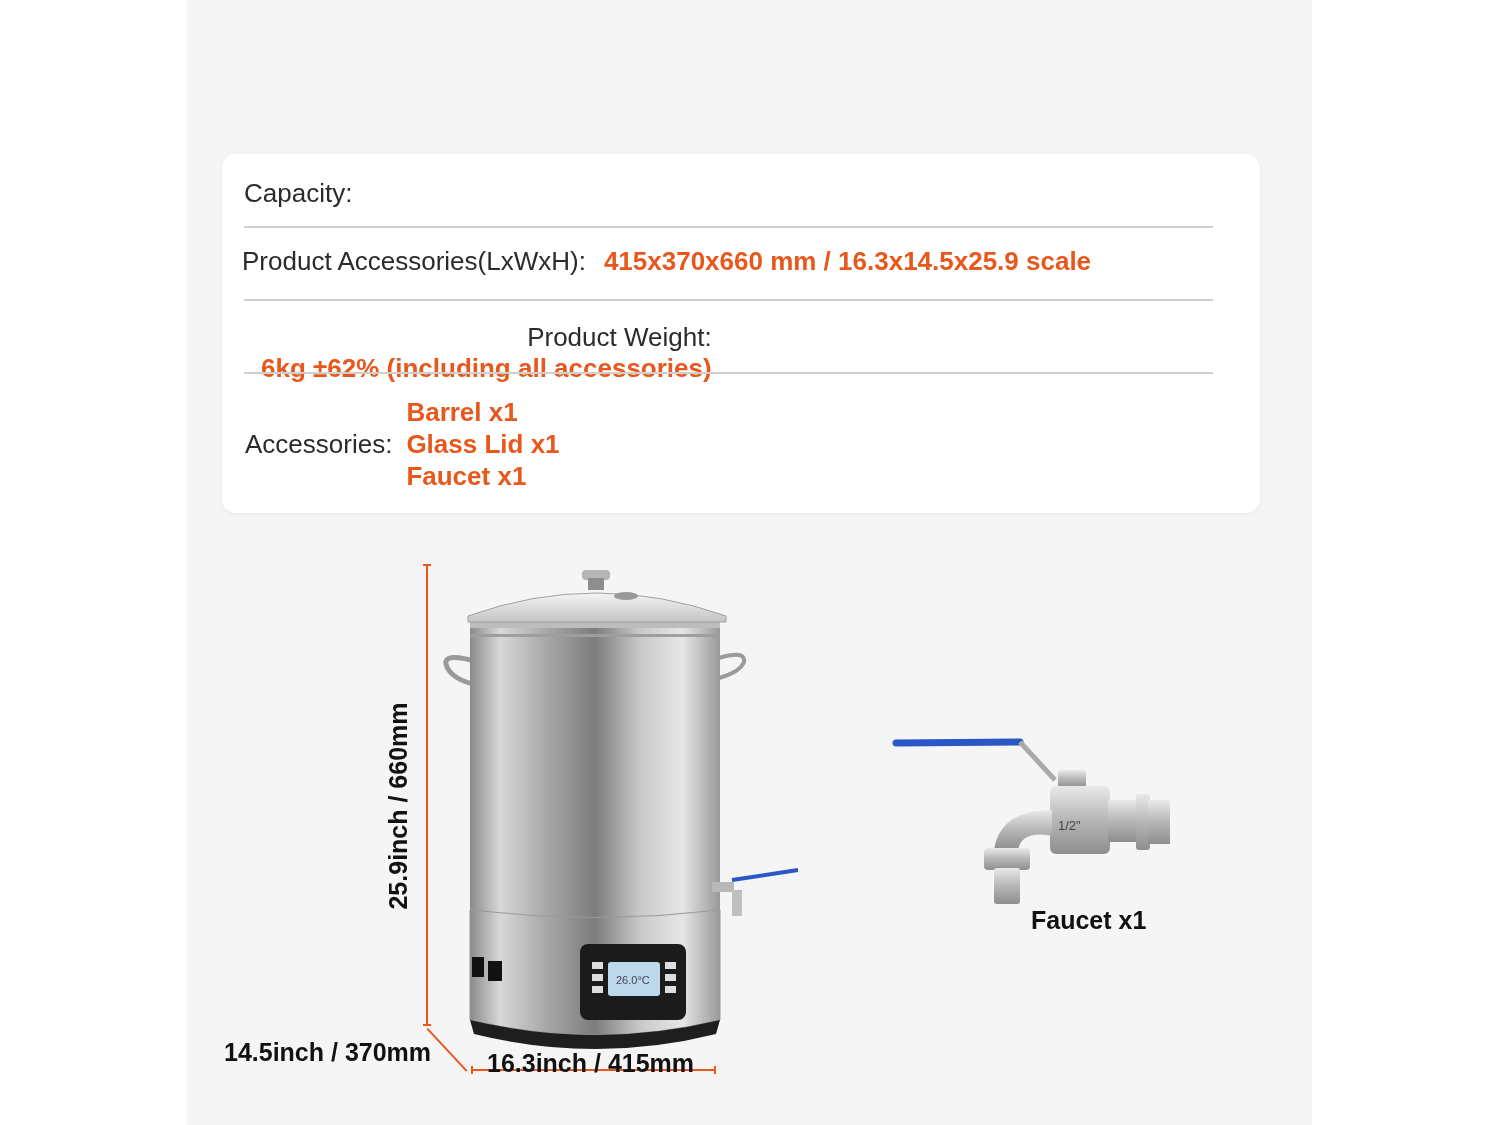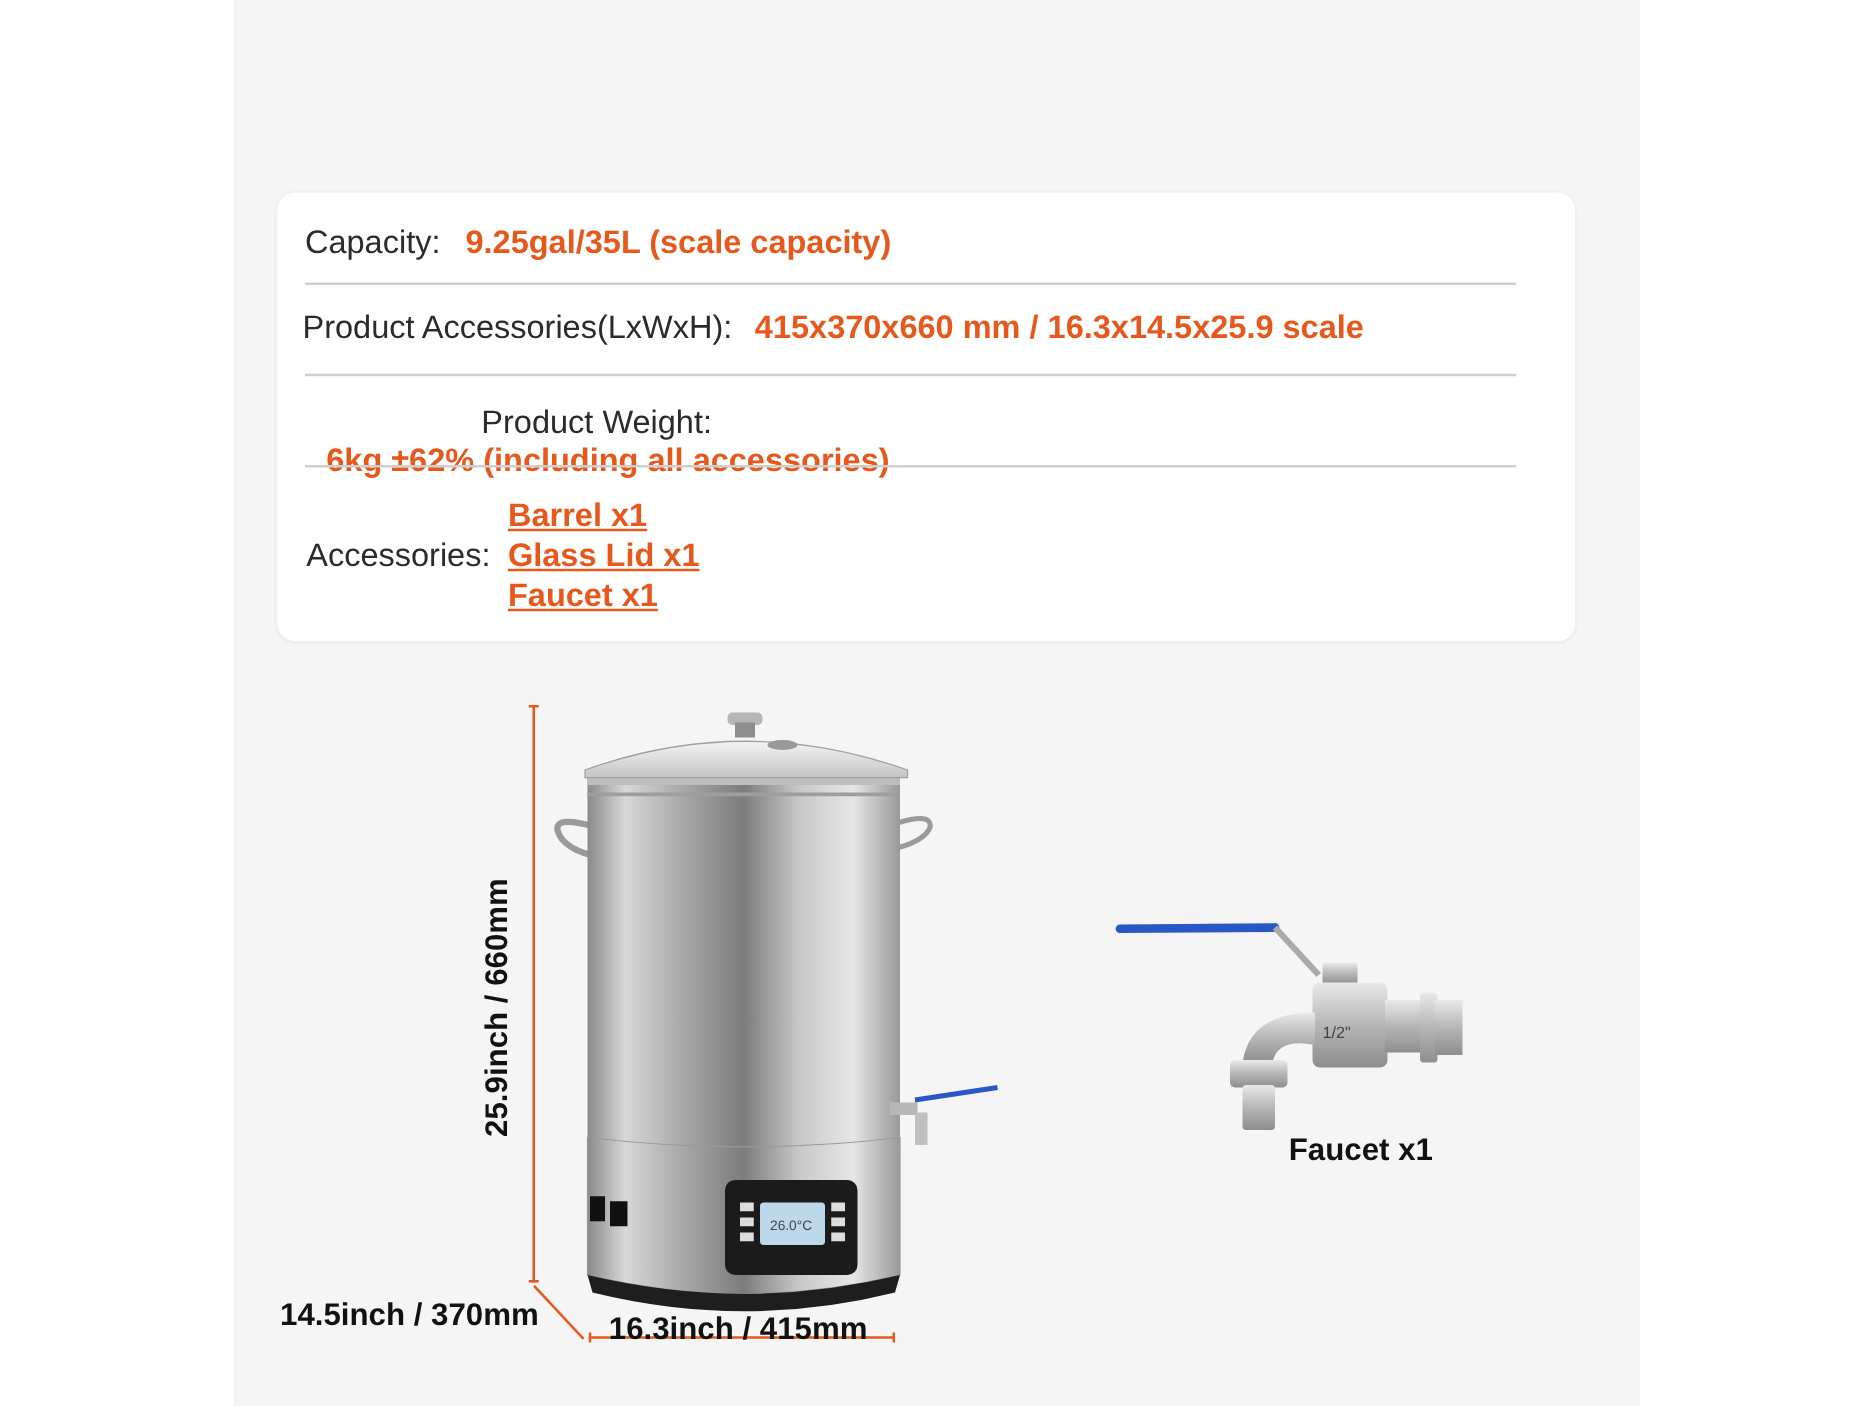--- a/index.html
+++ b/index.html
@@ -10,30 +10,30 @@
     position: absolute; left: 187px; top: 0; width: 1125px; height: 1125px;
     background: #f5f5f5;
   }
 
   .spec-card {
     position: absolute; left: 222px; top: 154px; width: 1038px; height: 359px;
     background: #ffffff; border-radius: 14px;
     box-shadow: 0 1px 4px rgba(0,0,0,0.06);
   }
   .spec-row {
-    position: absolute; left: 22px; display: flex; align-items: center;
+    position: absolute; left: 22px; display: flex; align-items: flex-end;
     font-size: 26px; white-space: nowrap;
   }
   .spec-label { color: #2b2b2b; font-weight: normal; }
   .spec-value { color: #e8581c; font-weight: bold; margin-left: 18px; }
   .divider {
     position: absolute; left: 22px; width: 969px; height: 2px; background: #cfcfcf;
   }
   .acc-list { display: flex; flex-direction: column; margin-left: 14px; }
-  .acc-list span { color: #e8581c; font-weight: bold; font-size: 26px; line-height: 32px; text-decoration: underline; }
+  .acc-list span { color: #e8581c; font-weight: bold; font-size: 26px; line-height: 32px; }
 
   
   .dim-v { position: absolute; left: 426px; top: 564px; width: 2px; height: 462px; background: #e8581c; }
   .dim-v::before, .dim-v::after { content: ""; position: absolute; left: -3px; width: 8px; height: 2px; background: #e8581c; }
   .dim-v::before { top: 0; } .dim-v::after { bottom: 0; }
   .dim-h { position: absolute; left: 471px; top: 1069px; width: 245px; height: 2px; background: #e8581c; }
   .dim-h::before, .dim-h::after { content: ""; position: absolute; top: -3px; width: 2px; height: 8px; background: #e8581c; }
   .dim-h::before { left: 0; } .dim-h::after { right: 0; }
   .dim-d { position: absolute; left: 428px; top: 1028px; width: 58px; height: 2px; background: #e8581c;
     transform-origin: 0 0; transform: rotate(47deg); }
@@ -48,21 +48,20 @@
   .product-img { position: absolute; }
 </style>
 </head>
 <body>
 
 <div class="panel"></div>
 
 <div class="spec-card">
   <div class="spec-row" style="top:24px;">
     <span class="spec-label">Capacity:</span>
-    <span class="spec-value" style="margin-left:20px;">9.25gal/35L (scale capacity)</span>
   </div>
   <div class="divider" style="top:72px;"></div>
 
   <div class="spec-row" style="top:92px; left:20px;">
     <span class="spec-label">Product Accessories(LxWxH):</span>
     <span class="spec-value">415x370x660 mm / 16.3x14.5x25.9 scale</span>
   </div>
   <div class="divider" style="top:145px;"></div>
 
   <div class="spec-row" style="top:168px; left:21px;flex-direction:column;">

